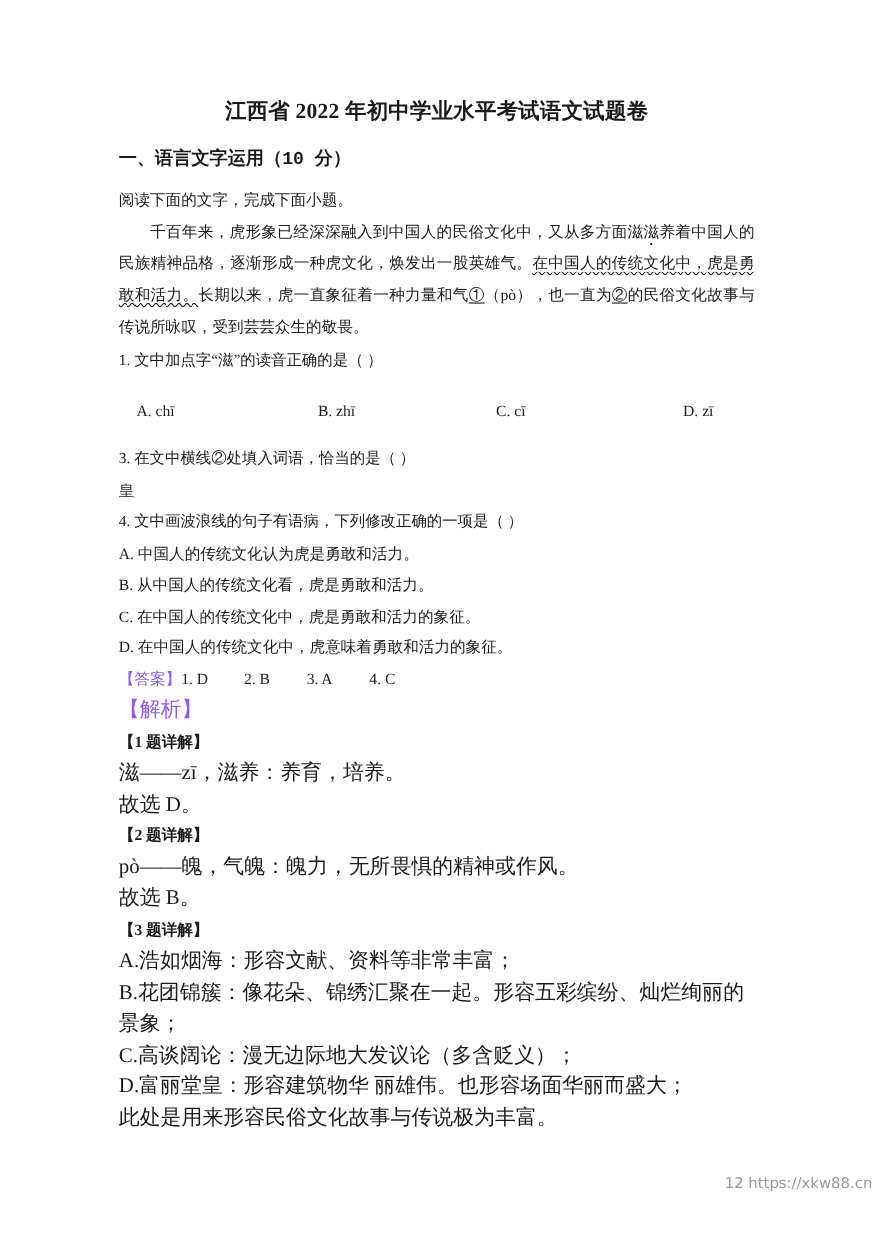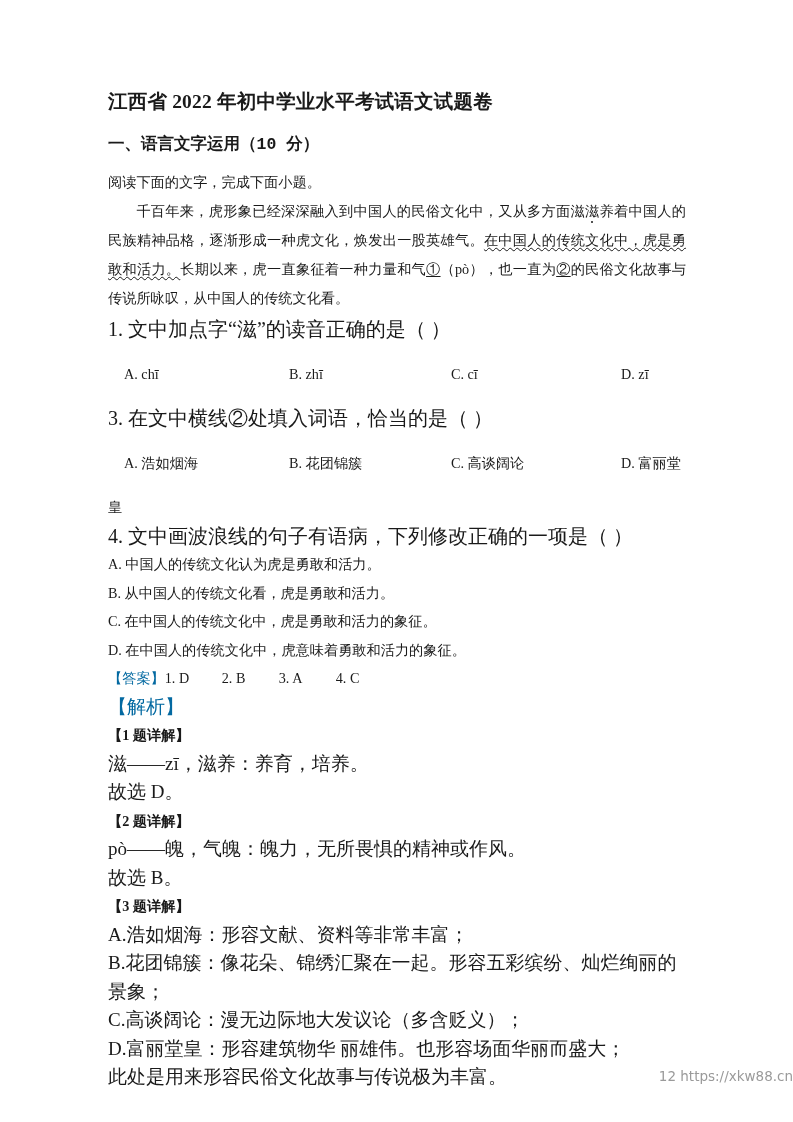--- a/index.html
+++ b/index.html
@@ -21,20 +21,21 @@
     width: 793px;
     height: 1122px;
   }
   .content {
     position: absolute;
     left: 108px;
     top: 88px;
     width: 578px;
   }
   .doc-title {
+    text-align: center;
     font-size: 19.5px;
     font-weight: bold;
     letter-spacing: 0.2px;
     margin: 0 0 18px 0;
     line-height: 1.4;
   }
   .section-head {
     font-size: 16.5px;
     font-weight: bold;
     margin: 0 0 10px 0;
@@ -48,21 +49,21 @@
     text-align: justify;
     text-justify: inter-ideograph;
   }
   .para.indent {
     text-indent: 2em;
   }
   .passage {
     margin-bottom: 2px;
   }
   .q-stem {
-    font-size: 20px;
+    font-size: 14px;
     line-height: 28.5px;
     margin: 0;
   }
   .opt-row {
     font-size: 14.2px;
     line-height: 28.5px;
     margin: 16px;
     position: relative;
     white-space: nowrap;
   }
@@ -77,21 +78,21 @@
     font-size: 14.2px;
     line-height: 28.5px;
     margin: 0;
   }
   .opt-line {
     font-size: 14.2px;
     line-height: 28.5px;
     margin: 0;
   }
   .blue-label {
-    color: #0369a1;
+    color: #8b5cf6;
   }
   .ans-line {
     font-size: 14.2px;
     line-height: 28.5px;
     margin: 0;
     white-space: nowrap;
   }
   .ans-line .ai {
     display: inline-block;
     width: 57px;
@@ -148,32 +149,31 @@
 <div class="page">
   <div class="content">
 
     <h1 class="doc-title">江西省 2022 年初中学业水平考试语文试题卷</h1>
 
     <div class="section-head">一、语言文字运用（10 分）</div>
 
     <p class="para">阅读下面的文字，完成下面小题。</p>
 
     <div class="passage">
-      <p class="para indent"><span>千百年来，虎形象已经深深融入到中国人的民俗文化中，又从多方面滋</span><span class="dotemph">滋</span><span>养着中国人的民</span><span>族精神品格，逐渐形成一种虎文化，焕发出一股英雄气。</span><span class="wavy">在中国人的传统文化中，虎是勇敢</span><span class="wavy">和活力。</span><span>长期以来，虎一直象征着一种力量和气</span><span class="uline">①</span><span>（pò），也一直为</span><span class="uline">②</span><span>的民俗文化故事与传</span><span>说所咏叹，从中国人的传统文化看。</span></p>
+      <p class="para indent"><span>千百年来，虎形象已经深深融入到中国人的民俗文化中，又从多方面滋</span><span class="dotemph">滋</span><span>养着中国人的民</span><span>族精神品格，逐渐形成一种虎文化，焕发出一股英雄气。</span><span class="wavy">在中国人的传统文化中，虎是勇敢</span><span class="wavy">和活力。</span><span>长期以来，虎一直象征着一种力量和气</span><span class="uline">①</span><span>（pò），也一直为</span><span class="uline">②</span><span>的民俗文化故事与传</span><span>说所咏叹，受到芸芸众生的敬畏。</span></p>
     </div>
 
     <div>
       <p class="q-stem">1. 文中加点字“滋”的读音正确的是（      ）</p>
       <p class="opt-row"><span class="o o1">A. chī</span><span class="o o2">B. zhī</span><span class="o o3">C. cī</span><span class="o o4">D. zī</span></p>
     </div>
 
 
     <div>
       <p class="q-stem">3. 在文中横线②处填入词语，恰当的是（      ）</p>
-      <p class="opt-row"><span class="o o1">A. 浩如烟海</span><span class="o o2">B. 花团锦簇</span><span class="o o3">C. 高谈阔论</span><span class="o o4">D. 富丽堂</span></p>
       <p class="opt-wrap-tail">皇</p>
     </div>
 
     <div>
       <p class="q-stem">4. 文中画波浪线的句子有语病，下列修改正确的一项是（      ）</p>
       <p class="opt-line">A. 中国人的传统文化认为虎是勇敢和活力。</p>
       <p class="opt-line">B. 从中国人的传统文化看，虎是勇敢和活力。</p>
       <p class="opt-line">C. 在中国人的传统文化中，虎是勇敢和活力的象征。</p>
       <p class="opt-line">D. 在中国人的传统文化中，虎意味着勇敢和活力的象征。</p>
     </div>

